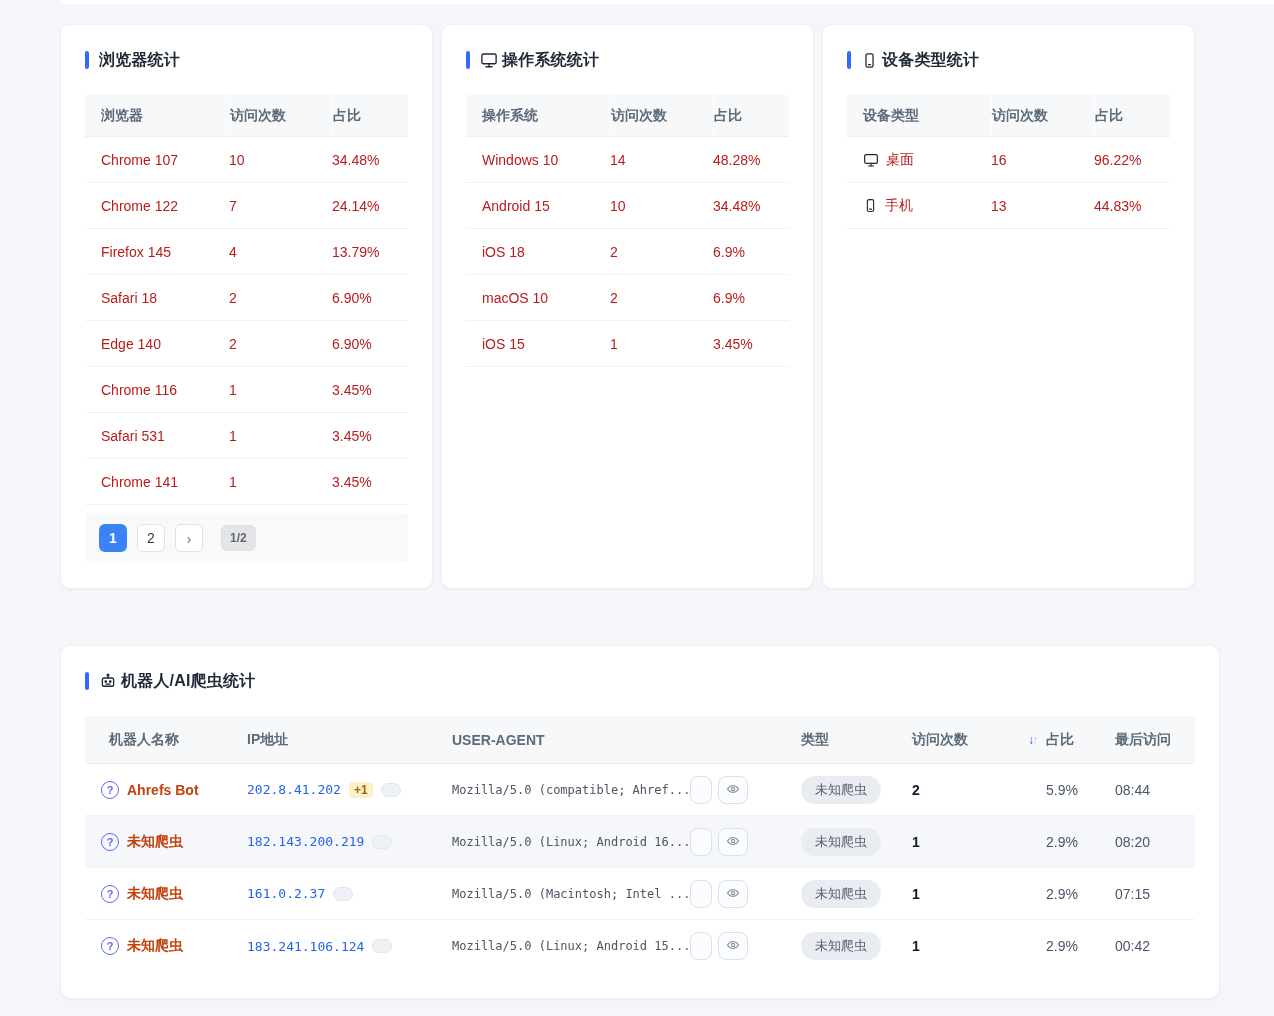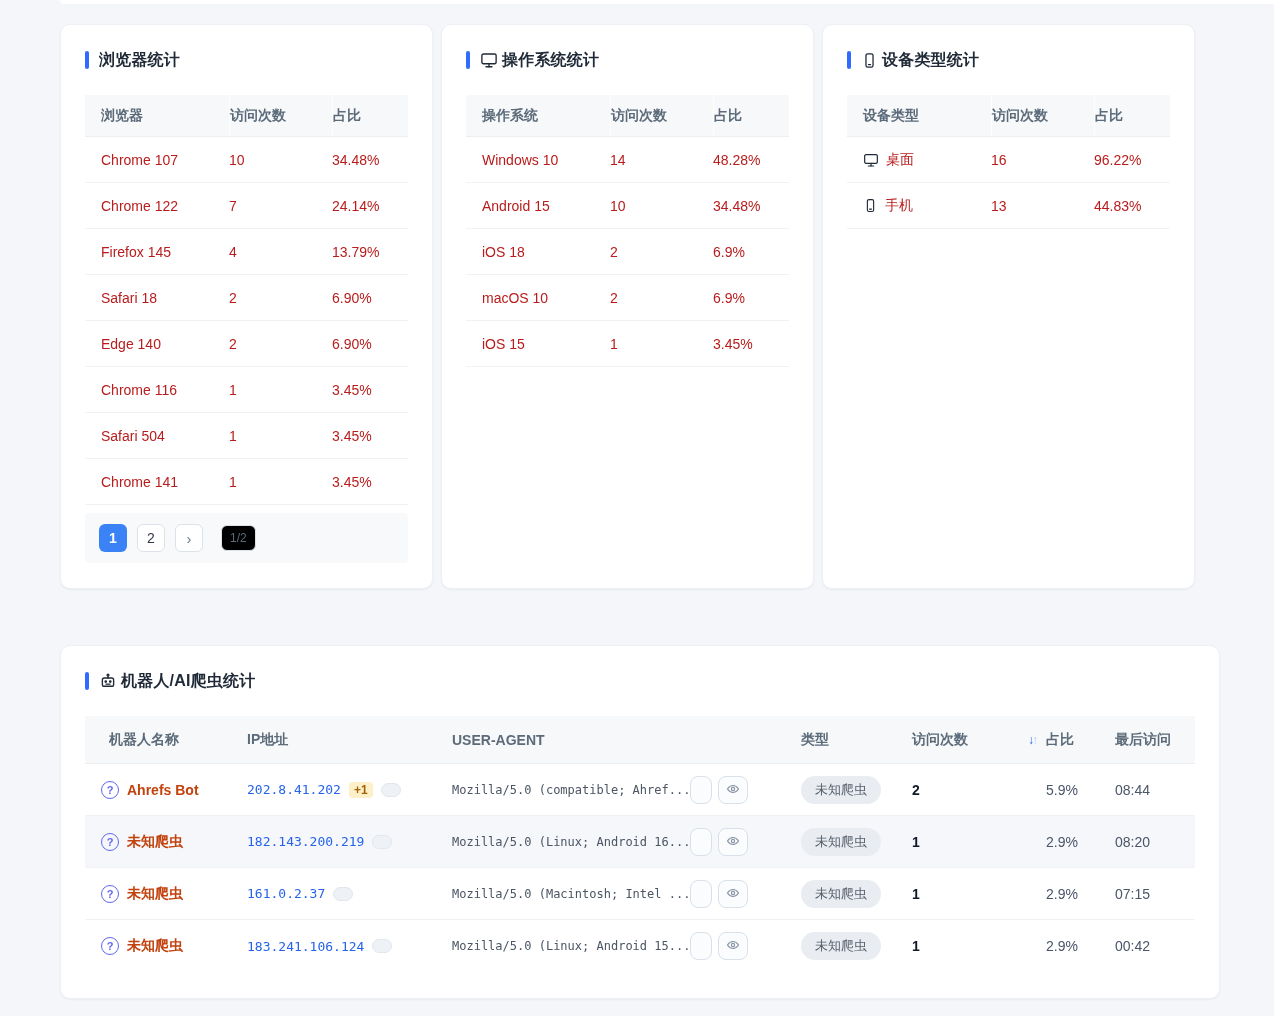--- a/index.html
+++ b/index.html
@@ -25,21 +25,21 @@
   .s-head .hcell:first-child { padding-left:16px; border-left:none; }
   .s-row { display:grid; grid-template-columns:144px 103px 78px; height:46px; align-items:center; border-bottom:1px solid #f0f2f5; font-size:14px; color:#b91c1c; }
   .s-row .cell:first-child { padding-left:16px; display:flex; align-items:center; gap:7px; }
 
   
   .pager-strip { margin-top:8px; height:50px; background:#f7f9fb; border-radius:4px; display:flex; align-items:center; gap:10px; padding:0 14px; }
   .pg-btn { min-width:28px; height:28px; border-radius:6px; display:flex; align-items:center; justify-content:center; font-size:14px; cursor:pointer; }
   .pg-active { background:#3b82f6; color:#fff; font-weight:600; }
   .pg-plain { background:#fff; border:1px solid #dde2e9; color:#303845; }
   .pg-next { background:#fff; border:1px solid #dde2e9; color:#6b7684; font-size:15px; }
-  .pg-ratio { margin-left:8px; background:#000000; border:1px solid #dde2e9; border-radius:6px; height:26px; padding:0 8px; display:flex; align-items:center; font-size:12px; color:#5c6b7a; }
+  .pg-ratio { margin-left:8px; background:#e5e5e5; border:1px solid #dde2e9; border-radius:6px; height:26px; padding:0 8px; display:flex; align-items:center; font-size:12px; color:#5c6b7a;font-weight:bold; }
 
   
   .b-head { margin-top:24px; display:grid; grid-template-columns:162px 205px 349px 111px 134px 69px 82px; height:48px; background:#f7f8fa; align-items:center; border-bottom:1px solid #eceef2; }
   .b-head .hcell { font-size:14px; font-weight:600; color:#5c6b7a; display:flex; align-items:center; }
   .b-head .hcell:first-child { padding-left:24px; }
   .b-row { display:grid; grid-template-columns:162px 205px 349px 111px 134px 69px 82px; height:52px; align-items:center; border-bottom:1px solid #f0f2f5; font-size:14px; }
   .b-row.alt { background:#f5f7fa; }
   .b-row:last-child { border-bottom:none; }
 
   .name-cell { padding-left:16px; display:flex; align-items:center; gap:8px; }
@@ -110,21 +110,21 @@
           <span class="cell">Edge 140</span>
           <span class="cell">2</span>
           <span class="cell">6.90%</span>
         </div>
       <div class="s-row">
           <span class="cell">Chrome 116</span>
           <span class="cell">1</span>
           <span class="cell">3.45%</span>
         </div>
       <div class="s-row">
-          <span class="cell">Safari 504</span>
+          <span class="cell">Safari 531</span>
           <span class="cell">1</span>
           <span class="cell">3.45%</span>
         </div>
       <div class="s-row">
           <span class="cell">Chrome 141</span>
           <span class="cell">1</span>
           <span class="cell">3.45%</span>
         </div>
       <div class="pager-strip">
         <span class="pg-btn pg-active">1</span>

